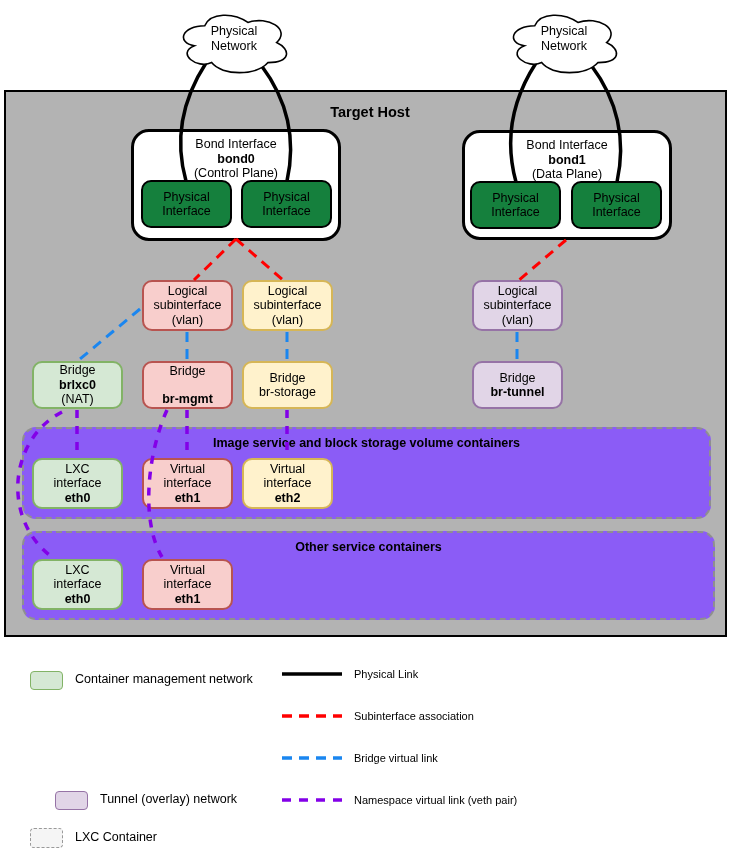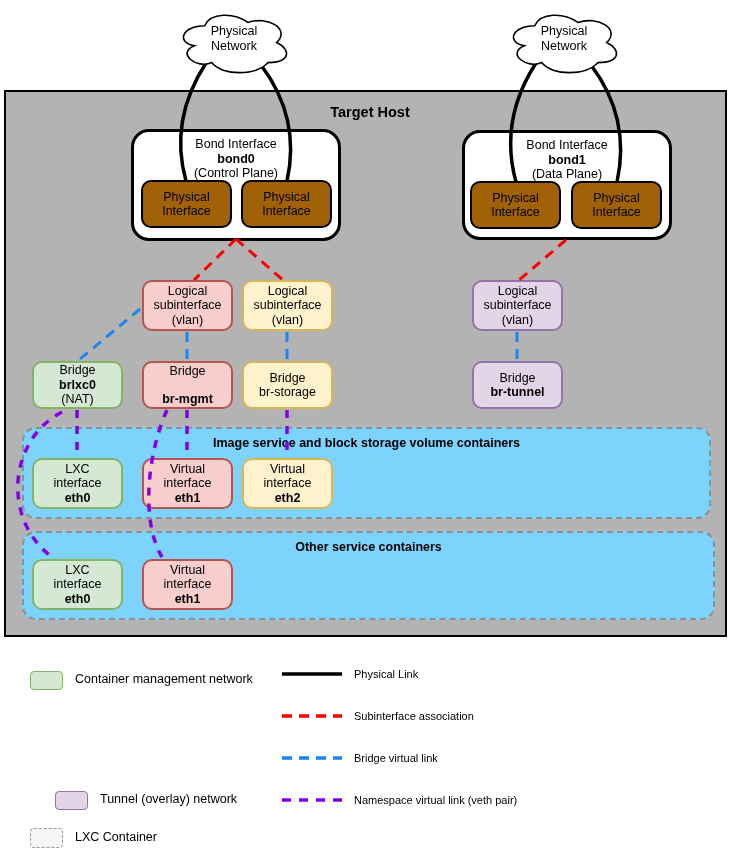--- a/index.html
+++ b/index.html
@@ -20,30 +20,30 @@
 
   
   #host-panel { left:4px; top:90px; width:723px; height:547px;
                 background:#b3b3b3; border:2.5px solid #000; }
   #host-title { position:absolute; z-index:6; left:290px; top:104px; width:160px;
                 text-align:center; font-weight:bold; font-size:14.5px; }
 
   
   .bond { background:#fff; border:3px solid #000; border-radius:18px;
           justify-content:flex-start; padding-top:5px; z-index:5; }
-  .phys { background:#a16207; border:2px solid #000; border-radius:10px; z-index:8; }
+  .phys { background:#15803d; border:2px solid #000; border-radius:10px; z-index:8; }
 
   
   .green  { background:#d5e8d4; border:2px solid #82b366; border-radius:10px; }
   .redbx  { background:#f8cecc; border:2px solid #b85450; border-radius:10px; }
   .yellow { background:#fff2cc; border:2px solid #d6b656; border-radius:10px; }
   .purplebx { background:#e1d5e7; border:2px solid #9673a6; border-radius:10px; }
 
   
-  .lxc-strip { position:absolute; z-index:6; background:#7dd3fc;
+  .lxc-strip { position:absolute; z-index:6; background:#8b5cf6;
                border:2px dashed #8f8f8f; border-radius:14px; }
   .strip-title { text-align:center; padding-top:7px; font-weight:bold; font-size:12.5px; }
 
   
   .lg-row { position:absolute; left:30px; display:flex; align-items:center; height:20px; z-index:10; }
   .swatch { width:33px; height:19px; border-radius:4px; flex:0 0 auto; }
   .sw-green  { background:#d5e8d4; border:1.5px solid #82b366; }
   .sw-red    { background:#f8cecc; border:1.5px solid #b85450; }
   .sw-yellow { background:#fff2cc; border:1.5px solid #d6b656; }
   .sw-purple { background:#e1d5e7; border:1.5px solid #9673a6; }

